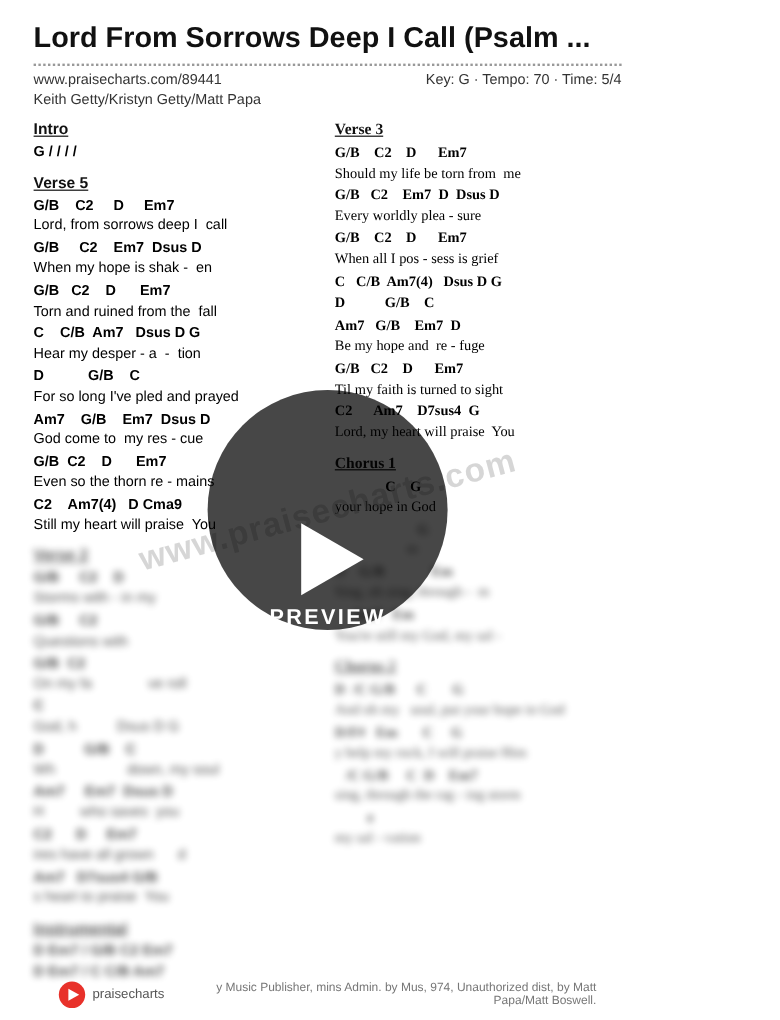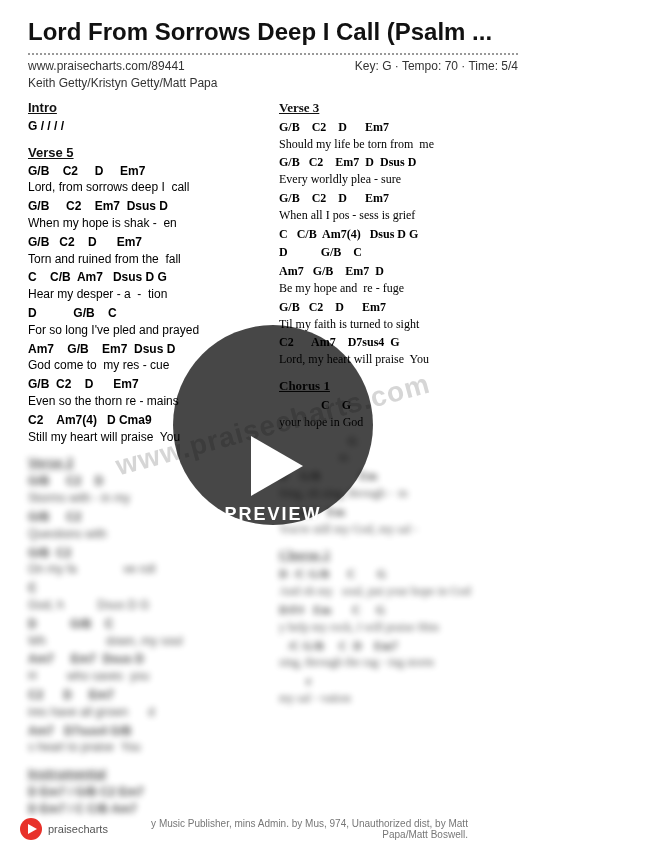--- a/index.html
+++ b/index.html
@@ -150,21 +150,21 @@
     }
 
     
     .footer {
       position: absolute;
       bottom: 10px;
       left: 0;
       right: 0;
       display: flex;
       align-items: center;
-      justify-content: flex-start;
+      justify-content: center;
       padding: 0 20px;
       font-size: 11px;
       color: #555;
     }
 
     .footer-logo {
       display: flex;
       align-items: center;
       gap: 6px;
     }

